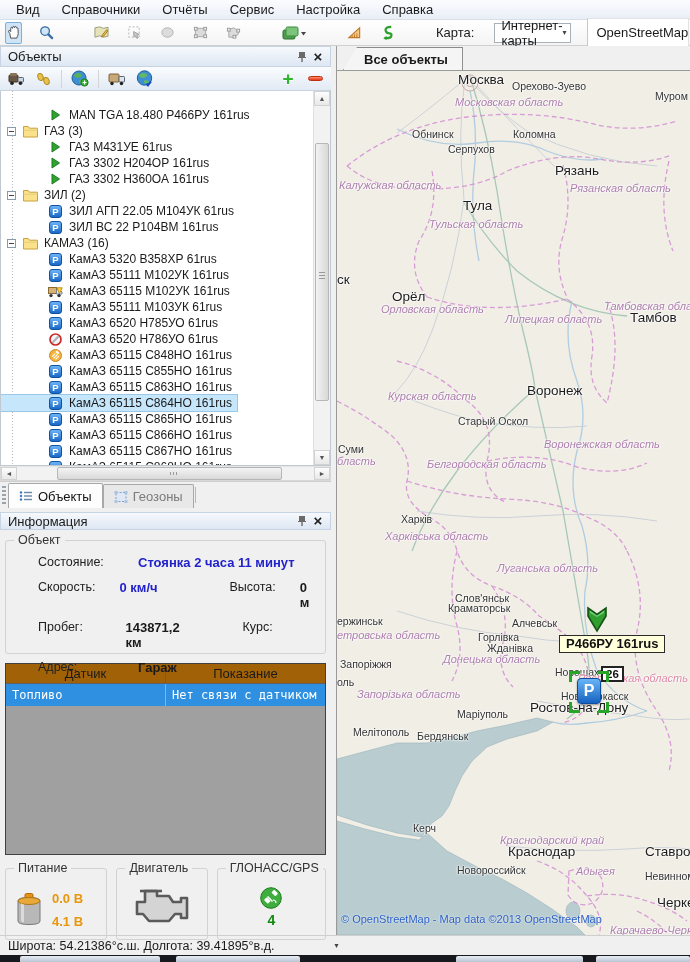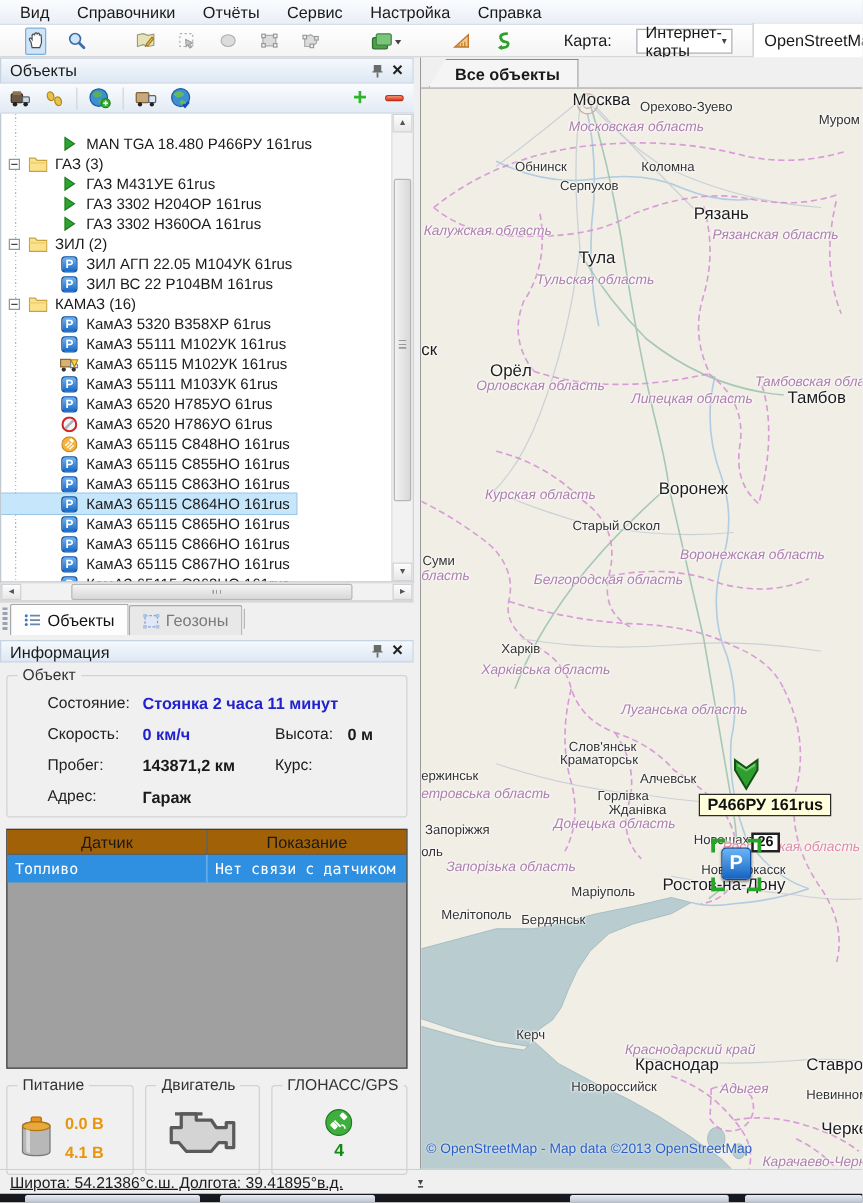--- a/index.html
+++ b/index.html
@@ -4,21 +4,21 @@
 <style>
   * { box-sizing: border-box; margin: 0; padding: 0; }
   html,body { width:690px; height:962px; overflow:hidden; }
   body { font-family:"Liberation Sans", sans-serif; font-size:12px; background:#f0f0f0; color:#1a1a1a; }
 
   
   #menubar { height:20px; display:flex; align-items:center; gap:2px;
     background:linear-gradient(#fbfcfe,#e9eff7); border-bottom:1px solid #d9dfe7; padding-left:6px; }
   .menu-item { padding:2px 10px; font-size:13px; cursor:default; }
   #toolbar { height:26px; display:flex; align-items:center; background:linear-gradient(#ffffff,#f4f4f4);
-    border-bottom:1px solid #d0d0d0; padding:0 20px; gap:16px; }
+    border-bottom:1px solid #d0d0d0; padding:0 5px; gap:16px; }
   .tbtn { width:24px; height:22px; display:flex; align-items:center; justify-content:center; border:1px solid transparent; border-radius:2px; }
   .tbtn.active { background:#cfe4f7; border-color:#7ab0dc; }
   .tsep { width:1px; height:18px; background:#d4d4d4; margin:0 3px; }
   .tlabel { font-size:13px; margin:0 4px 0 2px; }
   .combo { display:flex; align-items:center; justify-content:space-between; background:#fff;
     border:1px solid #a8b0b8; height:20px; padding:0 4px 0 6px; font-size:13px; }
   #map-combo { width:158px; }
   #map-provider { flex:1; background:#fff; border:1px solid #e2e2e2; border-left:1px solid #c8c8c8;
      height:30px; display:flex; align-items:center; padding-left:8px; font-size:13px; }
   .caret { font-size:8px; color:#444; }
@@ -86,21 +86,21 @@
      border-bottom:none; margin-top:2px; background:#e8e8e8; color:#7a7a7a; border-radius:2px 2px 0 0; }
   .btab.active { background:#fdfdfd; color:#111; margin-top:1px; }
   .tab-sep { width:1px; background:#b8b8b8; margin:5px 1px; }
 
   
   #info-panel { height:427px; display:flex; flex-direction:column; padding-top:4px; }
   #info-body { flex:1; padding:4px 5px 0 5px; display:flex; flex-direction:column; }
   .groupbox { position:relative; border:1px solid #d2d2d2; border-radius:3px; }
   .groupbox > .gtitle { position:absolute; top:-8px; left:8px; background:#f0f0f0; padding:0 4px; font-size:12.5px; color:#333; }
   #obj-group { height:114px; margin-top:6px; padding:14px 10px 0 32px; }
-  .frow { display:flex; margin-bottom:10px; }
+  .frow { display:flex; margin-bottom:10px;gap:24px; }
   .flabel { width:76px; font-size:12.5px; color:#222; }
   .fvalue { font-weight:bold; font-size:13px; }
   .fvalue.blue { color:#2222cc; }
   .fcol2-label { width:58px; margin-left:28px; font-size:12.5px; }
 
   #sensor-table { margin-top:9px; height:192px; border:1px solid #404040; background:#a0a0a0; display:flex; flex-direction:column; }
   #sensor-head { display:flex; height:20px; background:#a16207; border-bottom:1px solid #606060; }
   #sensor-head .cell { flex:1; display:flex; align-items:center; justify-content:center; font-size:13px; }
   #sensor-head .cell:first-child { border-right:1px solid #606060; }
   .sensor-row { display:flex; height:22px; background:#2f8fe0; color:#fff;
@@ -141,21 +141,21 @@
   .corner.tr { right:0; top:0; border-right-width:3px; border-top-width:3px; }
   .corner.bl { left:0; bottom:0; border-left-width:3px; border-bottom-width:3px; }
   .corner.br { right:0; bottom:0; border-right-width:3px; border-bottom-width:3px; }
   #p-square { position:absolute; left:8px; top:7px; width:24px; height:26px; border-radius:4px;
      background:linear-gradient(#6ab5f5,#1563c2); border:1px solid #0c4d9e; color:#fff; font-weight:bold;
      font-size:16px; display:flex; align-items:center; justify-content:center;
      box-shadow:0 1px 2px rgba(0,0,0,.4); }
 
   
   #statusbar { height:20px; display:flex; align-items:center; background:#f0f0f0; border-top:1px solid #cfcfcf;
-     padding-left:8px; font-size:12.5px; gap:60px;text-decoration:underline; }
+     padding-left:8px; font-size:12.5px; gap:60px; }
   #taskbar-sliver { height:7px; background:#17191e; position:relative; }
   #taskbar-sliver div { position:absolute; top:1px; height:6px; background:linear-gradient(#e8edf3,#b9c4d2); border-radius:2px 2px 0 0; }
 </style>
 </head>
 <body>
 
 <div id="menubar">
     <span class="menu-item">Вид</span>
     <span class="menu-item">Справочники</span>
     <span class="menu-item">Отчёты</span>

